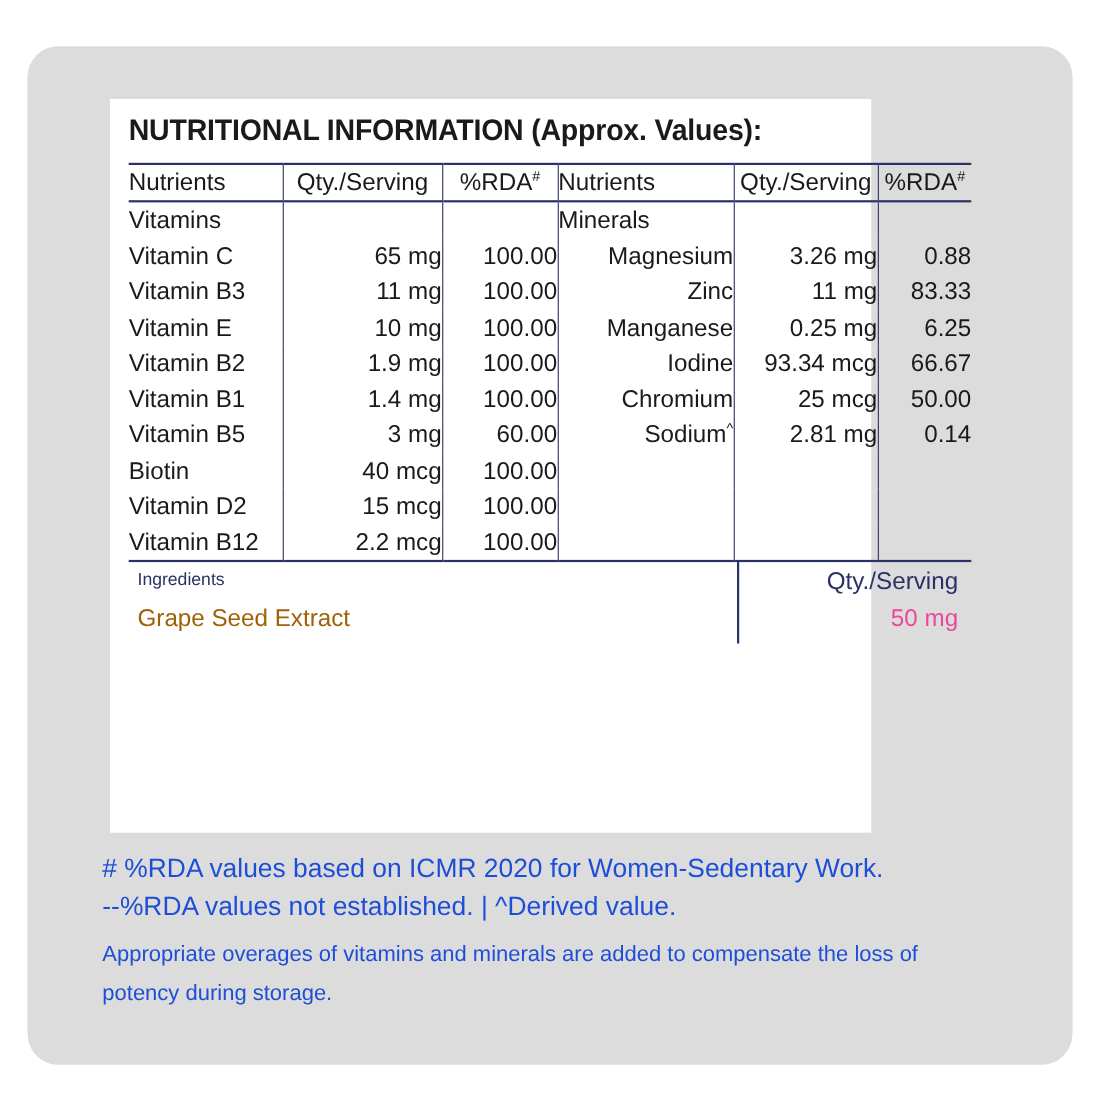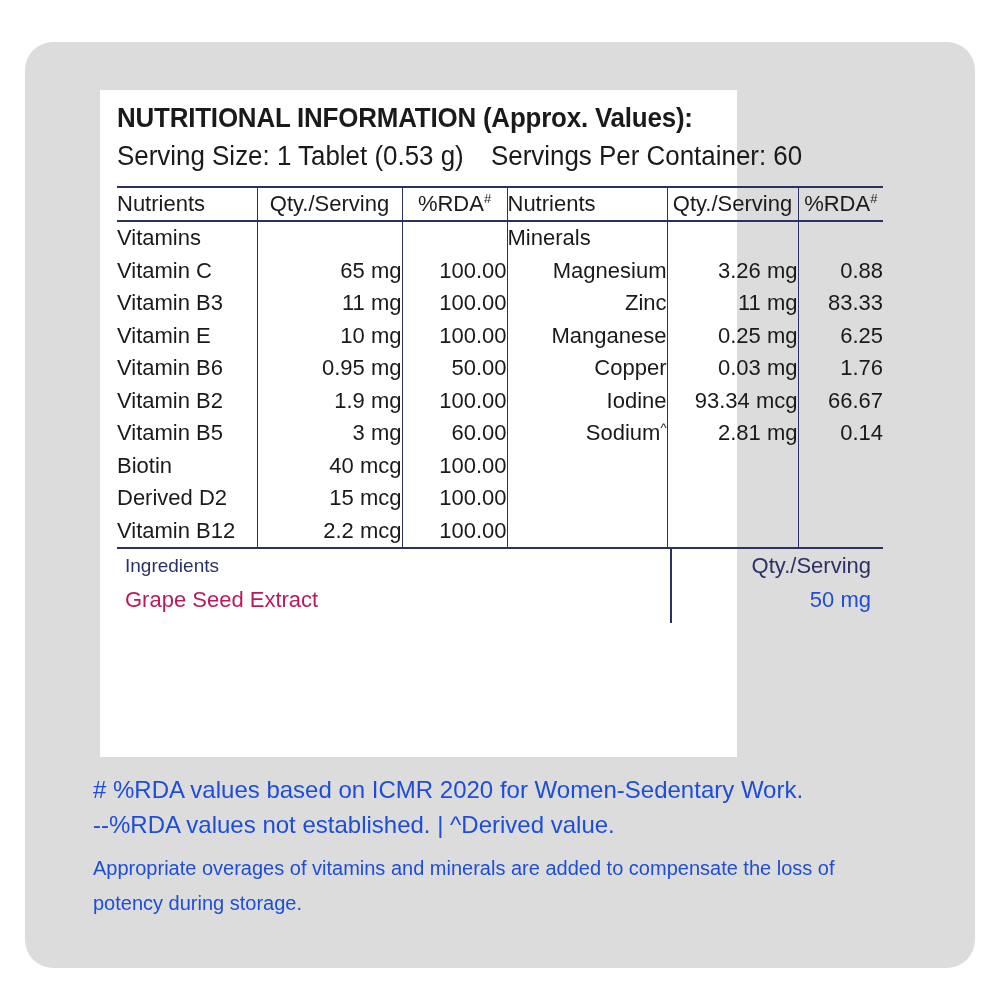--- a/index.html
+++ b/index.html
@@ -24,21 +24,21 @@
     background: #dcdcdc;
     border-radius: 28px;
     box-sizing: border-box;
   }
 
   
   #panel {
     position: absolute;
     left: 75px;      
     top: 48px;       
-    width: 637px;    
+    width: 692px;    
     height: 667px;   
     background: #ffffff;
     box-sizing: border-box;
   }
 
   .pad {
     padding-left: 17px;
     padding-right: 17px;
   }
 
@@ -151,47 +151,47 @@
     left: 553px;
     top: 0;
     width: 1.6px;
     height: 74px;
     background: #2b3164;
   }
   #ing-label {
     position: absolute;
     left: 8px;
     top: 0;
-    font-size: 19px;
+    font-size: 16px;
     line-height: 34px;
     color: #2b3164;
   }
   #ing-item {
     position: absolute;
     left: 8px;
     top: 34px;
     font-size: 22px;
     line-height: 34px;
-    color: #be185d;
+    color: #a16207;
   }
   #ing-qty-hdr {
     position: absolute;
     right: 12px;
     top: 0;
     font-size: 22px;
     line-height: 34px;
     color: #2b3164;
   }
   #ing-qty-val {
     position: absolute;
     right: 12px;
     top: 34px;
     font-size: 22px;
     line-height: 34px;
-    color: #1d4ed8;
+    color: #ec4899;
   }
 
   
   #footnotes {
     position: absolute;
     left: 68px;   
     top: 730px;   
     width: 860px;
     color: #1d4ed8;
   }
@@ -209,24 +209,20 @@
 </style>
 </head>
 <body>
 
 <div id="label-card">
 
   <div id="panel">
 
     <div id="title-block" class="pad">
       <div id="main-title">NUTRITIONAL INFORMATION (Approx. Values):</div>
-      <div id="serving-row">
-        <div id="serving-size">Serving Size: 1 Tablet (0.53 g)</div>
-        <div id="servings-per-container">Servings Per Container: 60</div>
-      </div>
     </div>
 
     <div class="pad">
       <table id="nutri-table">
         <colgroup>
           <col class="c-name">
             <col class="c-qty">
             <col class="c-rda">
           <col class="c-name2">
             <col class="c-qty2">
@@ -269,53 +265,53 @@
             </tr>
             <tr>
               <td class="n-name">Vitamin E</td>
               <td class="n-qty vr-l">10 mg</td>
               <td class="n-rda vr-l">100.00</td>
               <td class="n-name2 vr-l">Manganese</td>
               <td class="n-qty2 vr-l">0.25 mg</td>
               <td class="n-rda2 vr-l">6.25</td>
             </tr>
             <tr>
-              <td class="n-name">Vitamin B6</td>
-              <td class="n-qty vr-l">0.95 mg</td>
-              <td class="n-rda vr-l">50.00</td>
-              <td class="n-name2 vr-l">Copper</td>
-              <td class="n-qty2 vr-l">0.03 mg</td>
-              <td class="n-rda2 vr-l">1.76</td>
-            </tr>
-            <tr>
               <td class="n-name">Vitamin B2</td>
               <td class="n-qty vr-l">1.9 mg</td>
               <td class="n-rda vr-l">100.00</td>
               <td class="n-name2 vr-l">Iodine</td>
               <td class="n-qty2 vr-l">93.34 mcg</td>
               <td class="n-rda2 vr-l">66.67</td>
+            </tr>
+            <tr>
+              <td class="n-name">Vitamin B1</td>
+              <td class="n-qty vr-l">1.4 mg</td>
+              <td class="n-rda vr-l">100.00</td>
+              <td class="n-name2 vr-l">Chromium</td>
+              <td class="n-qty2 vr-l">25 mcg</td>
+              <td class="n-rda2 vr-l">50.00</td>
             </tr>
             <tr>
               <td class="n-name">Vitamin B5</td>
               <td class="n-qty vr-l">3 mg</td>
               <td class="n-rda vr-l">60.00</td>
               <td class="n-name2 vr-l">Sodium<span class="sup">^</span></td>
               <td class="n-qty2 vr-l">2.81 mg</td>
               <td class="n-rda2 vr-l">0.14</td>
             </tr>
             <tr>
               <td class="n-name">Biotin</td>
               <td class="n-qty vr-l">40 mcg</td>
               <td class="n-rda vr-l">100.00</td>
               <td class="n-name2 vr-l"></td>
               <td class="n-qty2 vr-l"></td>
               <td class="n-rda2 vr-l"></td>
             </tr>
             <tr>
-              <td class="n-name">Derived D2</td>
+              <td class="n-name">Vitamin D2</td>
               <td class="n-qty vr-l">15 mcg</td>
               <td class="n-rda vr-l">100.00</td>
               <td class="n-name2 vr-l"></td>
               <td class="n-qty2 vr-l"></td>
               <td class="n-rda2 vr-l"></td>
             </tr>
             <tr class="body-last">
               <td class="n-name">Vitamin B12</td>
               <td class="n-qty vr-l">2.2 mcg</td>
               <td class="n-rda vr-l">100.00</td>

